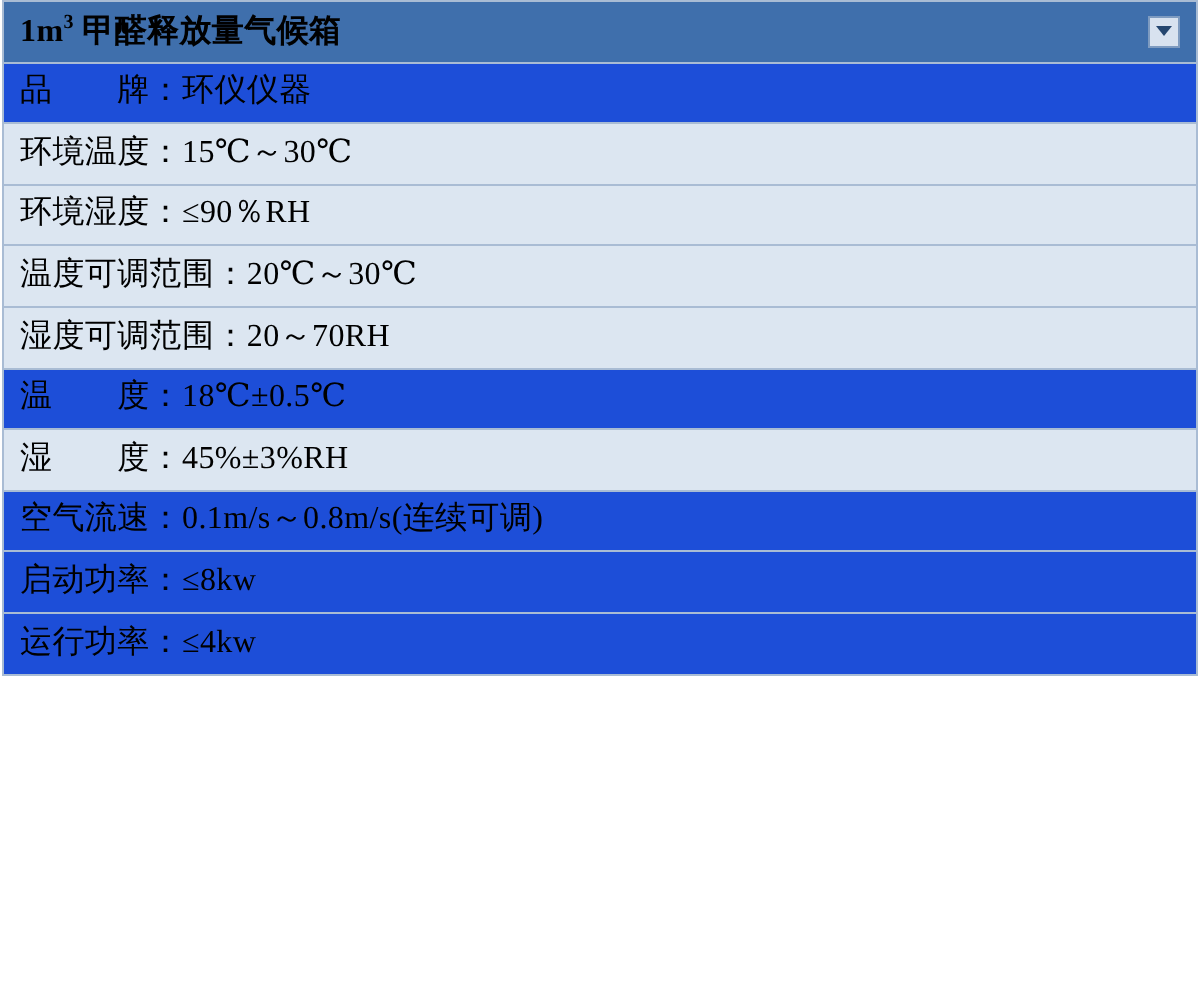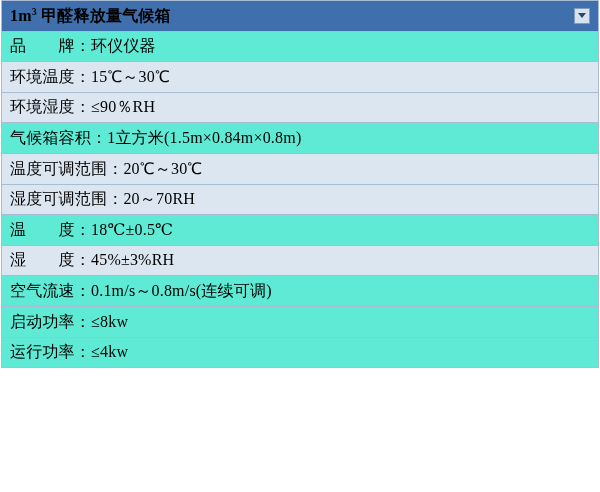--- a/index.html
+++ b/index.html
@@ -34,25 +34,24 @@
     color: #000000;
   }
   .row-title td {
     background: #3f6fac;
     color: #ffffff;
     font-weight: bold;
     border: 1px solid #2f5c94;
     position: relative;
   }
   .row-odd td {
-    background: #5eead4;
+    background: #1d4ed8;
   }
   .row-even td {
     background: #dce6f1;
-    font-family: Liberation Serif, serif;
   }
   .title-cell {
     display: flex;
     align-items: center;
     justify-content: space-between;
   }
   .title-text {
     font-size: 16px;
     font-weight: bold;
   }
@@ -95,23 +94,20 @@
     </tr>
     <tr class="row-odd">
       <td>品　　牌：环仪仪器</td>
     </tr>
     <tr class="row-even">
       <td>环境温度：15℃～30℃</td>
     </tr>
     <tr class="row-even">
       <td>环境湿度：≤90％RH</td>
     </tr>
-    <tr class="row-odd">
-      <td>气候箱容积：1立方米(1.5m×0.84m×0.8m)</td>
-    </tr>
     <tr class="row-even">
       <td>温度可调范围：20℃～30℃</td>
     </tr>
     <tr class="row-even">
       <td>湿度可调范围：20～70RH</td>
     </tr>
     <tr class="row-odd">
       <td>温　　度：18℃±0.5℃</td>
     </tr>
     <tr class="row-even">

